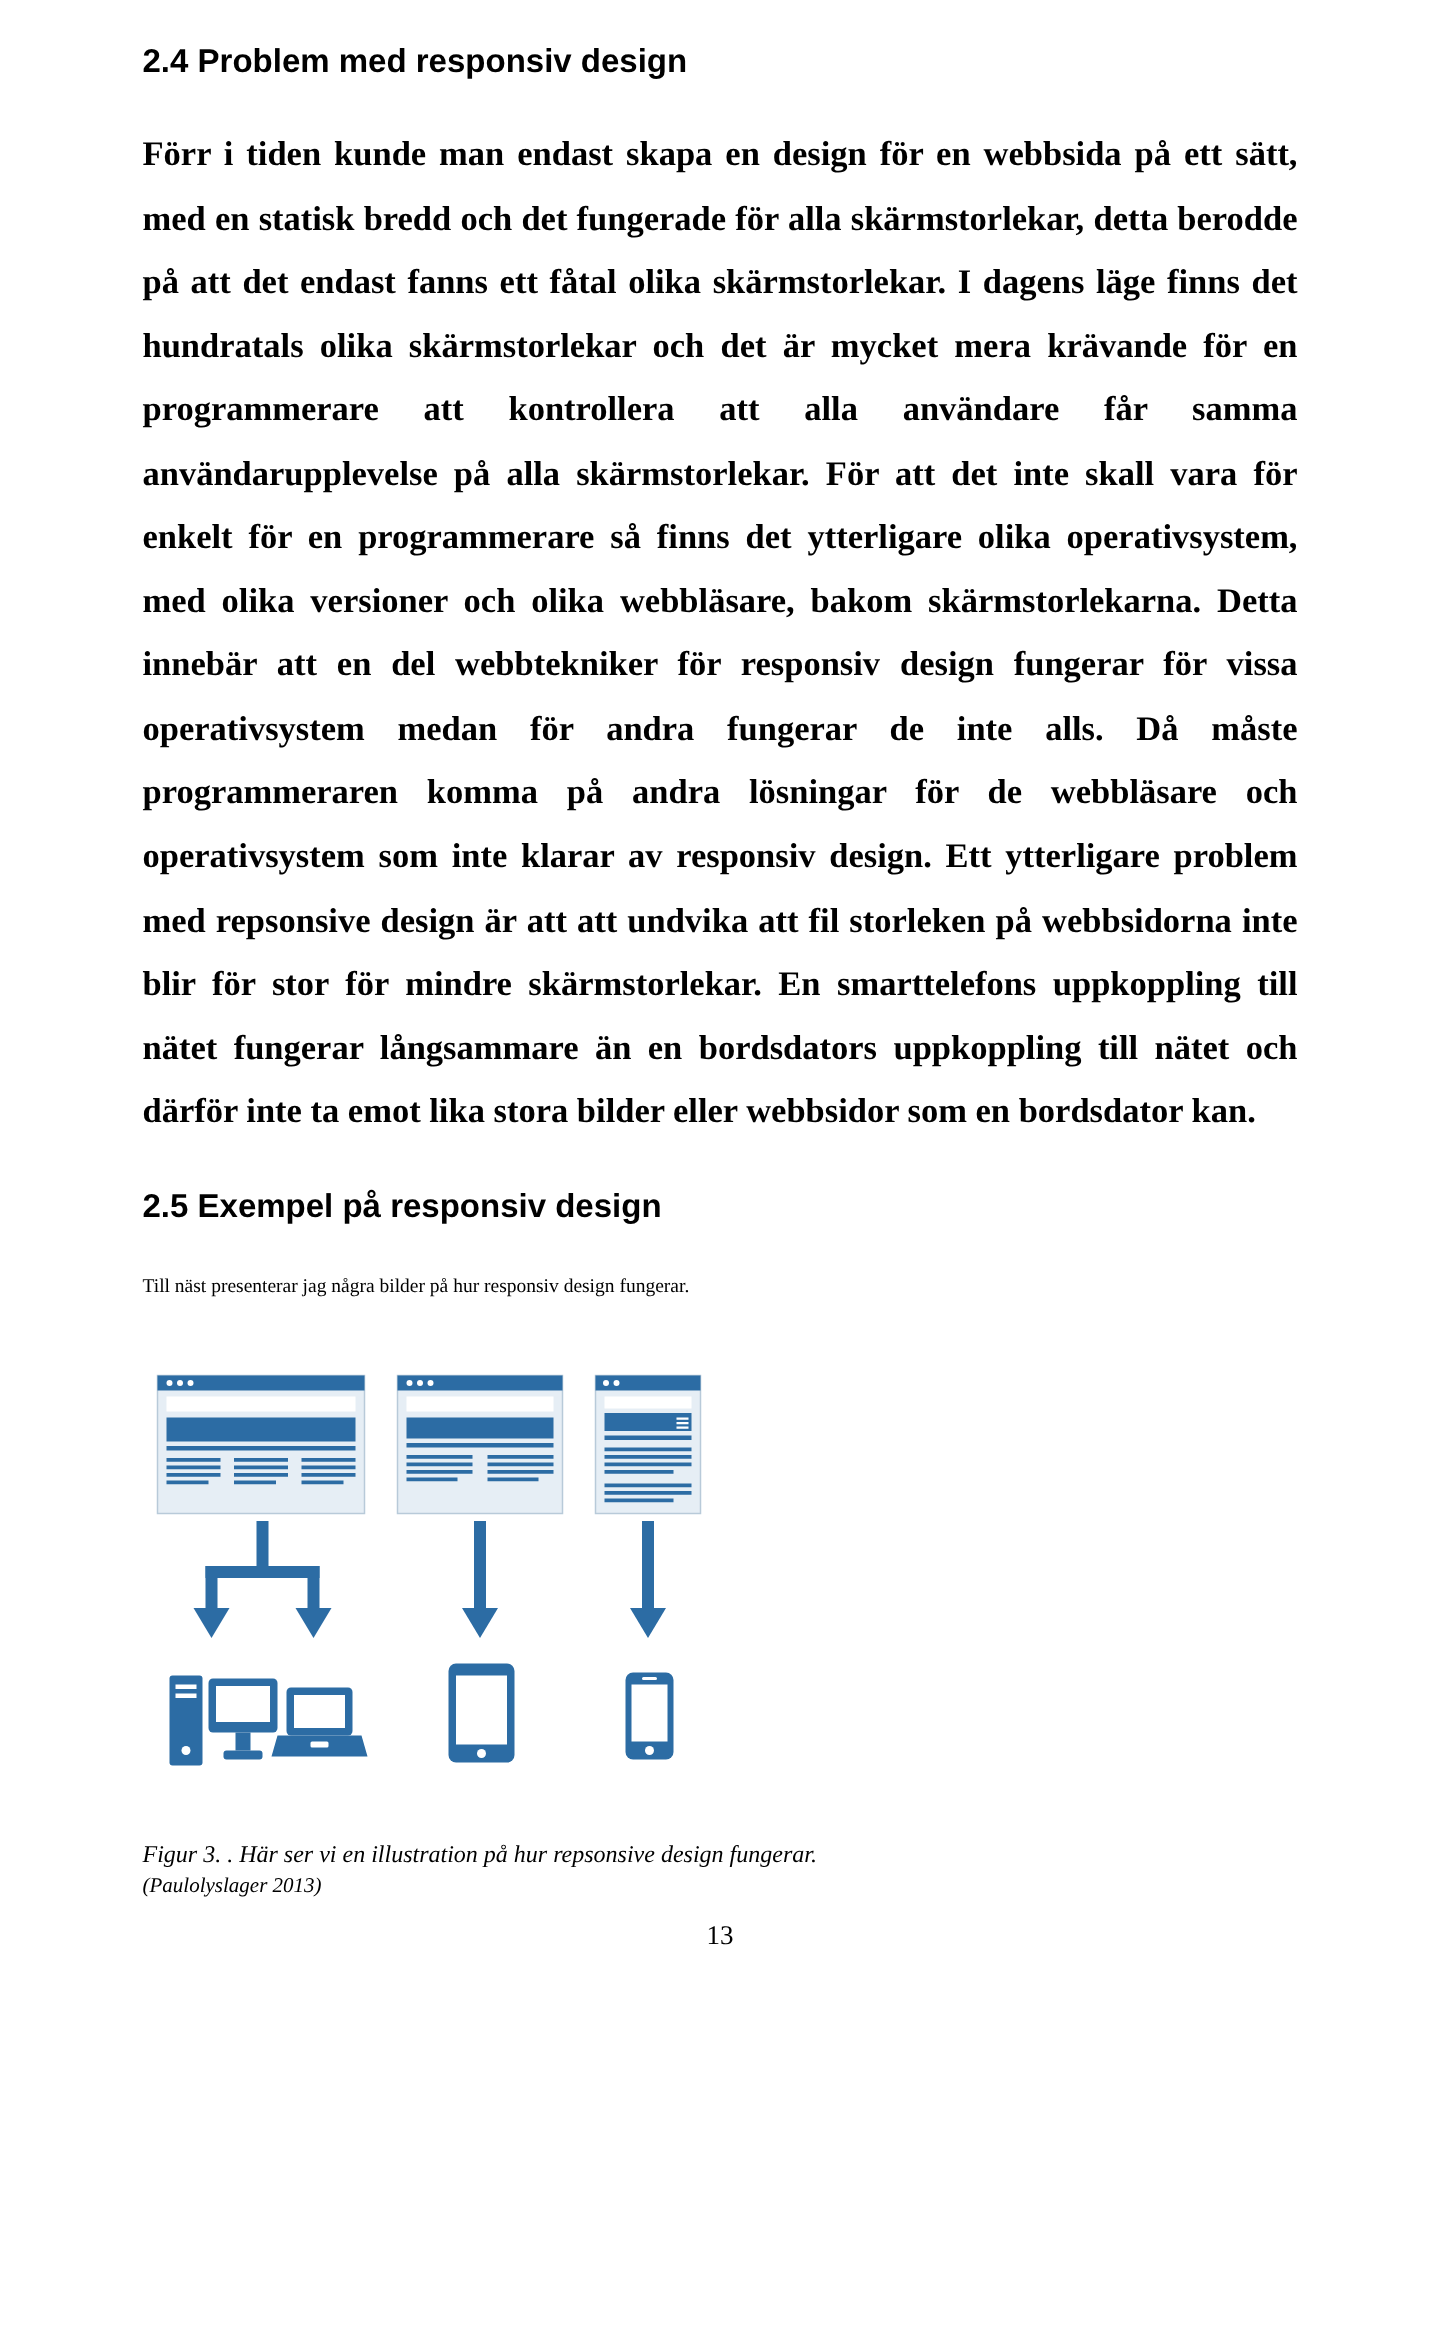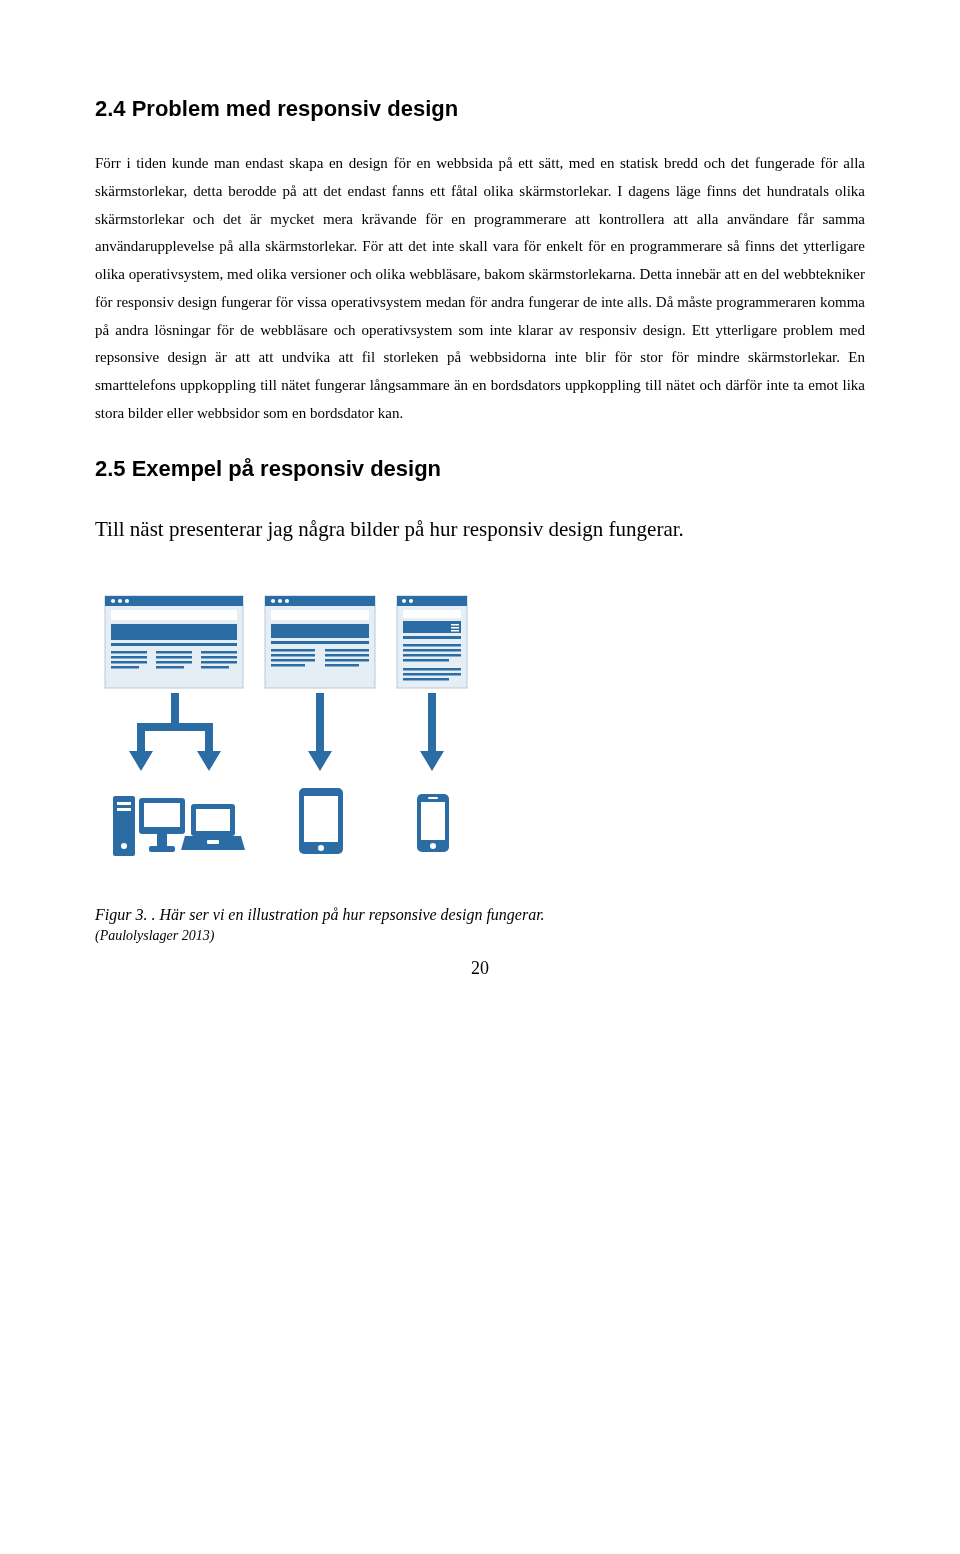--- a/index.html
+++ b/index.html
@@ -4,38 +4,39 @@
 <style>
   body {
     margin: 0;
     padding: 0;
     background: #ffffff;
     font-family: "Times New Roman", Times, serif;
     color: #000000;
     width: 960px;
   }
   .page {
-    padding: 96px 95px 40px 95px;
+    padding: 28px 95px 40px 95px;
     box-sizing: border-box;
   }
   h2.section-heading {
     font-family: Arial, Helvetica, sans-serif;
     font-weight: bold;
     font-size: 22px;
     margin: 0 0 28px 0;
     color: #000000;
   }
   p.body-text {
-    font-size: 15px;
+    font-size: 23px;
     line-height: 1.85;
     margin: 0 0 28px 0;
     text-align: justify;
+    font-weight: bold;
   }
   p.intro-text {
-    font-size: 21px;
+    font-size: 13px;
     line-height: 1.85;
     margin: 0 0 24px 0;
   }
   .figure {
     margin: 40px 0 24px 0;
   }
   .caption {
     font-style: italic;
     font-size: 16px;
     margin: 20px 0 4px 0;
@@ -202,15 +203,15 @@
         <circle cx="338" cy="258" r="3" fill="#ffffff"></circle>
         <rect x="333" y="209" width="10" height="2" rx="1" fill="#ffffff"></rect>
       </g>
 
     </svg>
   </div>
 
   <p class="caption">Figur 3. . Här ser vi en illustration på hur repsonsive design fungerar.</p>
   <p class="source">(Paulolyslager 2013)</p>
 
-  <div class="page-number">20</div>
+  <div class="page-number">13</div>
 
 </div>
 
 </body></html>

